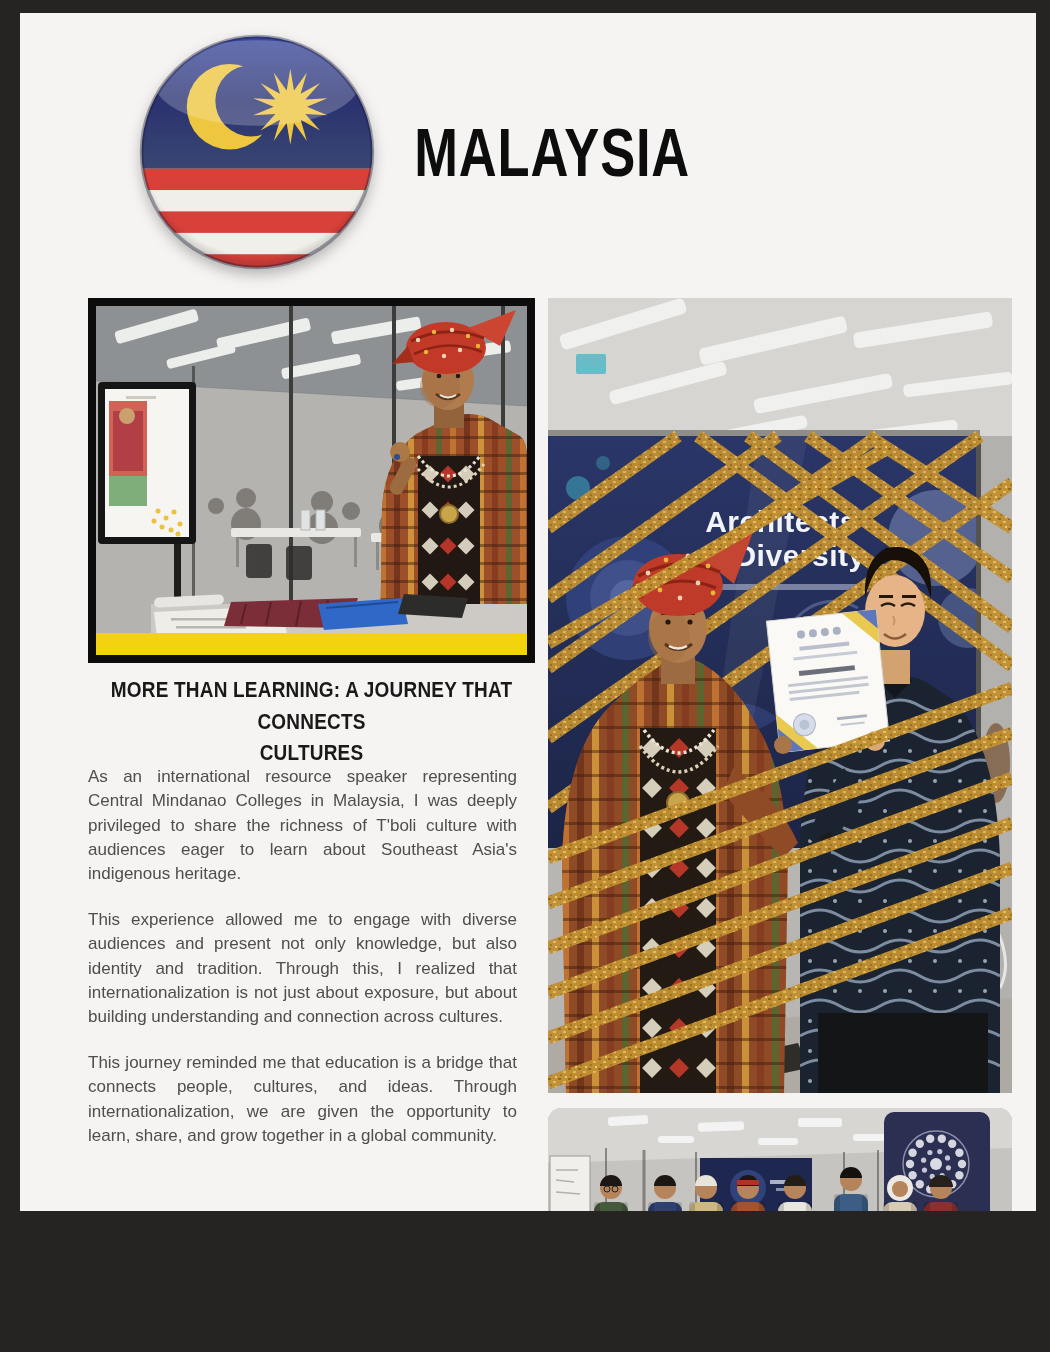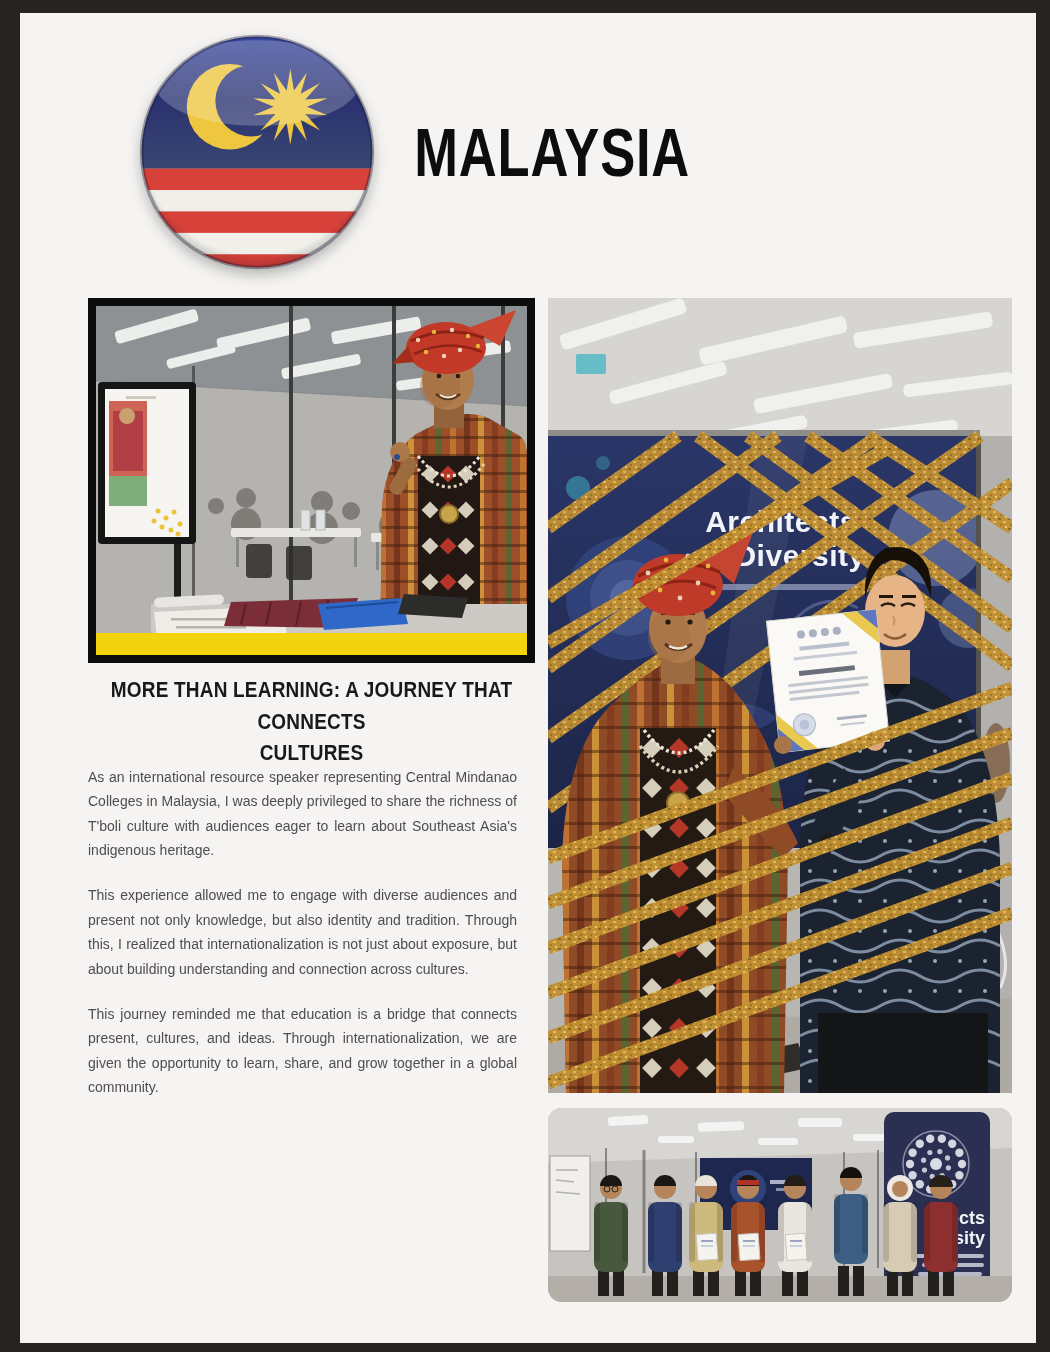--- a/index.html
+++ b/index.html
@@ -1,16 +1,16 @@
 <!DOCTYPE html>
 <html><head>
 <meta charset="utf-8">
 <style>
   html,body{margin:0;padding:0;background:#262323;}
-  .canvas{position:relative;width:1050px;height:1352px;background:#262323;overflow:hidden;
+  .canvas{position:relative;width:1050px;height:1211px;background:#262323;overflow:hidden;
           font-family:"Liberation Sans",sans-serif;}
   .page{position:absolute;left:20px;top:13px;width:1016px;height:1330px;background:#f5f4f2;overflow:hidden;}
 
   
   .flag-badge{position:absolute;left:118px;top:20px;width:238px;height:238px;}
   .flag-badge svg{filter:drop-shadow(0 6px 7px rgba(0,0,0,.28));}
   .title-wrap{position:absolute;left:372px;top:84px;width:320px;height:110px;
               display:flex;align-items:center;justify-content:center;}
   .title{display:inline-block;font-weight:bold;font-size:64px;letter-spacing:1px;color:#0d0d0d;
          transform:scale(.82,1.08);transform-origin:center;white-space:nowrap;}
@@ -18,21 +18,21 @@
   
   .left-col{position:absolute;left:68px;top:285px;width:447px;}
   .right-col{position:absolute;left:528px;top:285px;width:464px;}
 
   .photo-frame{margin:0;width:431px;height:349px;border:8px solid #0c0c0c;background:#b5b3b0;}
   .photo-frame svg{display:block;}
 
   .heading{margin:12px 0 10px 0;width:447px;text-align:center;color:#1a1919;
            font-size:19px;font-weight:bold;letter-spacing:.2px;line-height:1.4;
            transform:scaleY(1.18);transform-origin:top center;}
-  .left-col p{margin:0 0 21px 0;width:429px;font-size:14px;line-height:24.4px;
+  .left-col p{margin:0 0 21px 0;width:429px;font-size:17px;line-height:24.4px;
               text-align:justify;color:#4f4d4d;}
 
   .photo-right{margin:0;width:464px;height:795px;overflow:hidden;background:#c7c5c2;}
   .photo-bottom{margin:15px 0 0 0;width:464px;height:194px;overflow:hidden;border-radius:14px;background:#c6c4c1;}
   .photo-right svg,.photo-bottom svg{display:block;}
 
   .screen-title{font-family:"Liberation Sans",sans-serif;font-weight:bold;fill:#f2f4fa;font-size:30px;letter-spacing:.5px;}
   .banner-text{font-family:"Liberation Sans",sans-serif;font-weight:bold;fill:#f4f5f9;font-size:18px;}
 </style>
 </head>
@@ -254,21 +254,21 @@
       <rect x="0" y="327" width="431" height="22" fill="#f2d40e"></rect>
     </svg>
    </figure>
 
    <h2 class="heading">
      <span>MORE THAN LEARNING: A JOURNEY THAT CONNECTS</span><br>
      <span>CULTURES</span>
    </h2>
    <p>As an international resource speaker representing Central Mindanao Colleges in Malaysia, I was deeply privileged to share the richness of T'boli culture with audiences eager to learn about Southeast Asia's indigenous heritage.</p>
    <p>This experience allowed me to engage with diverse audiences and present not only knowledge, but also identity and tradition. Through this, I realized that internationalization is not just about exposure, but about building understanding and connection across cultures.</p>
-   <p>This journey reminded me that education is a bridge that connects present, cultures, and ideas. Through internationalization, we are given the opportunity to learn, share, and grow together in a global community.</p>
+   <p>This journey reminded me that education is a bridge that connects people, cultures, and ideas. Through internationalization, we are given the opportunity to learn, share, and grow together in a global community.</p>
   </div>
 
   <div class="right-col">
 
    <figure class="photo-right">
     <svg width="464" height="795" viewBox="0 0 464 795">
       <defs>
         <pattern id="gold" width="10" height="10" patternUnits="userSpaceOnUse">
           <rect width="10" height="10" fill="#c29032"></rect>
           <rect x="0" y="0" width="3" height="2" fill="#8f6a1d"></rect>

